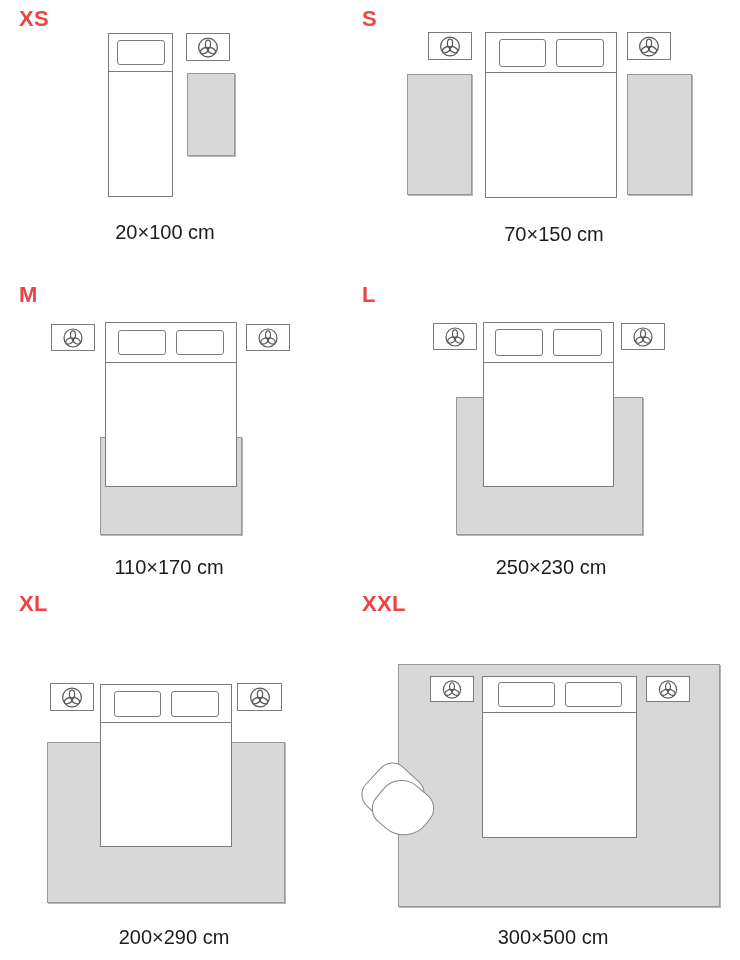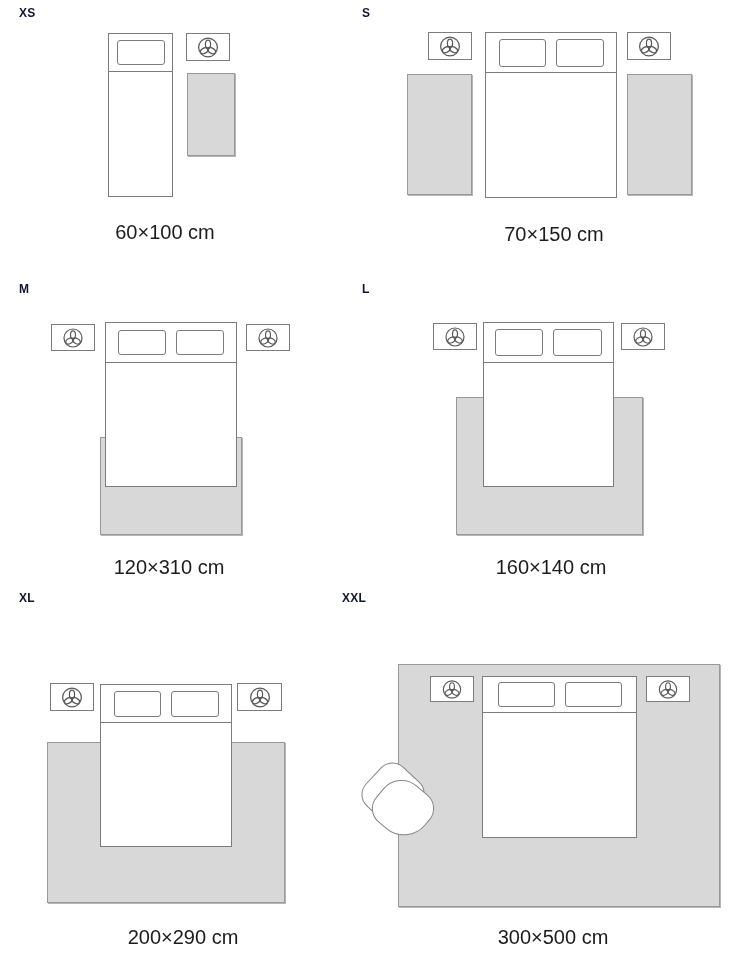--- a/index.html
+++ b/index.html
@@ -16,24 +16,24 @@
   .canvas {
     position: relative;
     width: 740px;
     height: 960px;
     background: var(--background);
     overflow: hidden;
   }
 
   .size-label {
     position: absolute;
-    font-size: 12px;
+    font-size: 22px;
     font-weight: 700;
     letter-spacing: .3px;
-    color: #0f172a;
+    color: #ef4444;
   }
 
   .caption {
     position: absolute;
     width: 200px;
     text-align: center;
     font-size: 20px;
     font-weight: 400;
     color: var(--text);
   }
@@ -127,21 +127,21 @@
         <div class="pillow" style="width:48px; height:25px;"></div>
       </div>
     </div>
 
     <div class="nightstand" style="left:186px; top:33px; width:44px; height:28px;">
       <svg width="40" height="25">
           <use href="#plant-sym"></use>
         </svg>
     </div>
 
-    <div class="caption" style="left:65px; top:221px;">60×100 cm</div>
+    <div class="caption" style="left:65px; top:221px;">20×100 cm</div>
   </section>
 
   <section>
     <h2 class="size-label" style="left:362px; top:6px;">S</h2>
 
     <div class="rug" style="left:407px; top:74px; width:65px; height:121px;"></div>
     <div class="rug" style="left:627px; top:74px; width:65px; height:121px;"></div>
 
     <div class="bed" style="left:485px; top:32px; width:132px; height:166px;">
       <div class="headboard" style="height:40px;">
@@ -180,21 +180,21 @@
       <svg width="40" height="24">
           <use href="#plant-sym"></use>
         </svg>
     </div>
     <div class="nightstand" style="left:246px; top:324px; width:44px; height:27px;">
       <svg width="40" height="24">
           <use href="#plant-sym"></use>
         </svg>
     </div>
 
-    <div class="caption" style="left:69px; top:556px;">120×310 cm</div>
+    <div class="caption" style="left:69px; top:556px;">110×170 cm</div>
   </section>
 
   <section>
     <h2 class="size-label" style="left:362px; top:282px;">L</h2>
 
     <div class="rug" style="left:456px; top:397px; width:187px; height:138px;"></div>
 
     <div class="bed" style="left:483px; top:322px; width:131px; height:165px;">
       <div class="headboard" style="height:40px;">
         <div class="pillow" style="width:48px; height:27px;"></div>
@@ -206,21 +206,21 @@
       <svg width="40" height="24">
           <use href="#plant-sym"></use>
         </svg>
     </div>
     <div class="nightstand" style="left:621px; top:323px; width:44px; height:27px;">
       <svg width="40" height="24">
           <use href="#plant-sym"></use>
         </svg>
     </div>
 
-    <div class="caption" style="left:451px; top:556px;">160×140 cm</div>
+    <div class="caption" style="left:451px; top:556px;">250×230 cm</div>
   </section>
 
   <section>
     <h2 class="size-label" style="left:19px; top:591px;">XL</h2>
 
     <div class="rug" style="left:47px; top:742px; width:238px; height:161px;"></div>
 
     <div class="bed" style="left:100px; top:684px; width:132px; height:163px;">
       <div class="headboard" style="height:38px;">
         <div class="pillow" style="width:47px; height:26px;"></div>
@@ -232,25 +232,25 @@
       <svg width="40" height="25">
           <use href="#plant-sym"></use>
         </svg>
     </div>
     <div class="nightstand" style="left:237px; top:683px; width:45px; height:28px;">
       <svg width="40" height="25">
           <use href="#plant-sym"></use>
         </svg>
     </div>
 
-    <div class="caption" style="left:83px; top:926px;">200×290 cm</div>
-  </section>
-
-  <section>
-    <h2 class="size-label" style="left:342px; top:591px;">XXL</h2>
+    <div class="caption" style="left:74px; top:926px;">200×290 cm</div>
+  </section>
+
+  <section>
+    <h2 class="size-label" style="left:362px; top:591px;">XXL</h2>
 
     <div class="rug" style="left:398px; top:664px; width:322px; height:243px;"></div>
 
     <div class="bed" style="left:482px; top:676px; width:155px; height:162px;">
       <div class="headboard" style="height:36px;">
         <div class="pillow" style="width:57px; height:25px;"></div>
         <div class="pillow" style="width:57px; height:25px;"></div>
       </div>
     </div>
 

